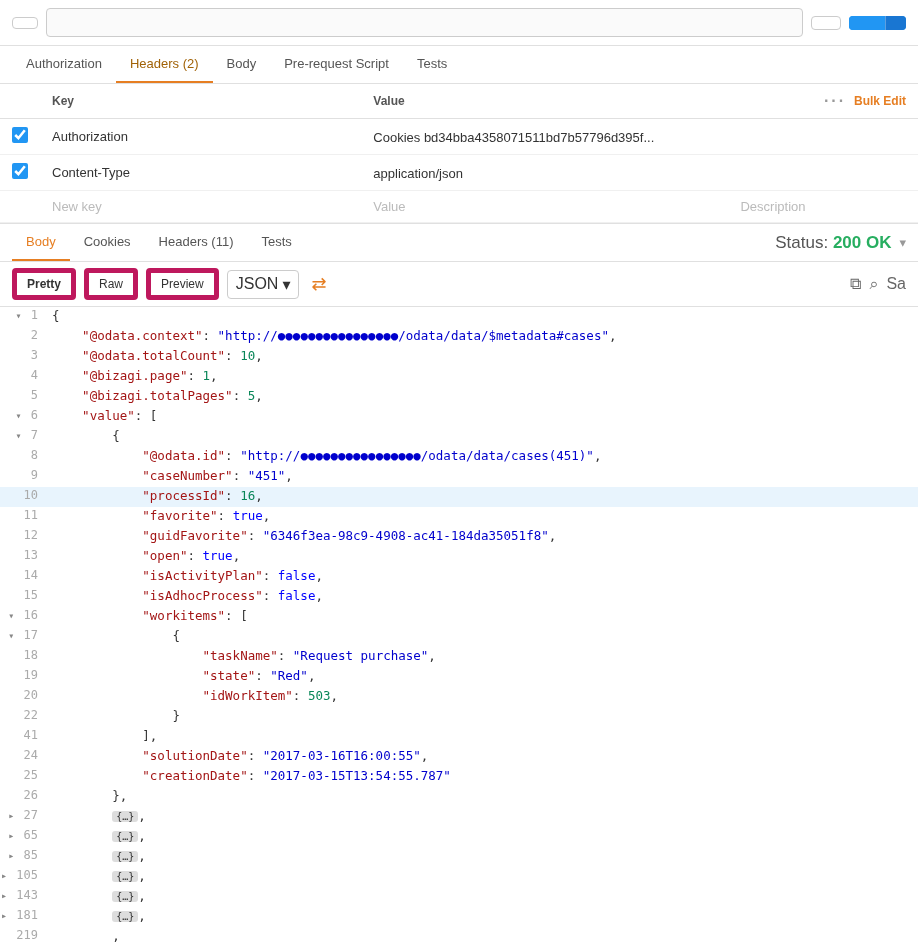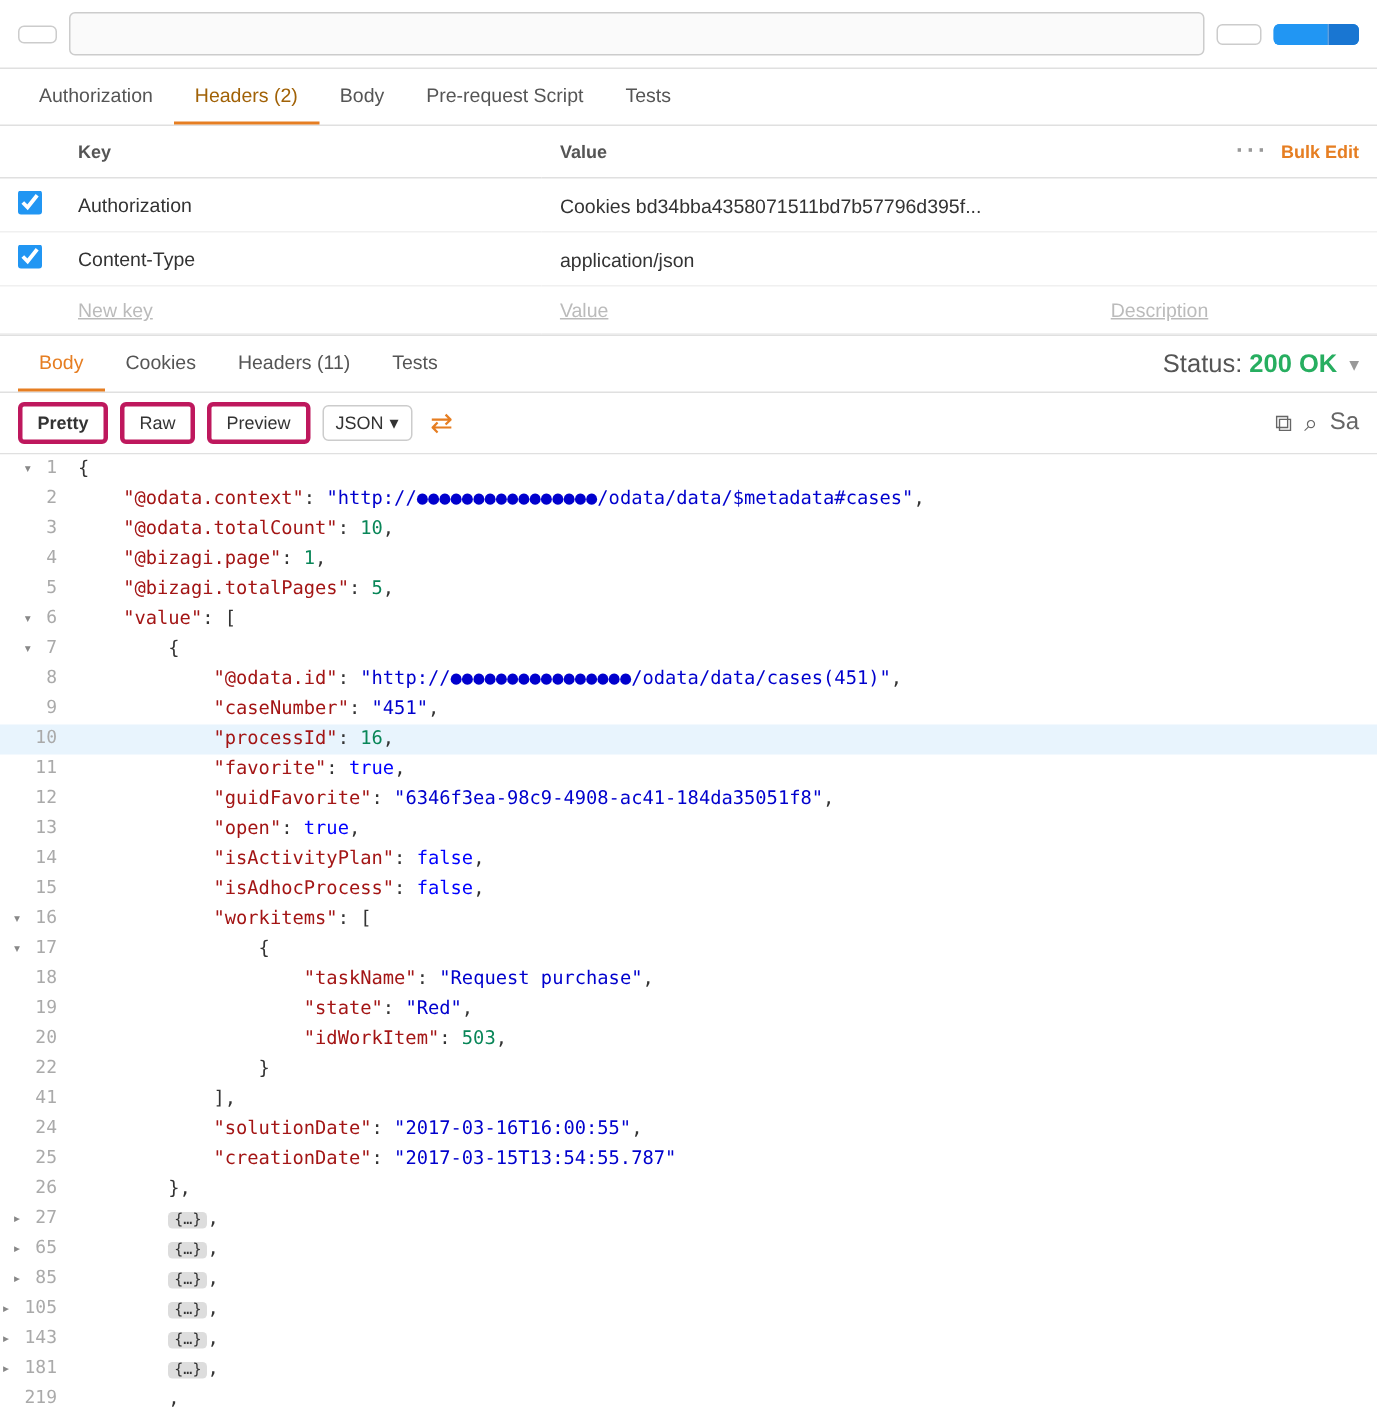--- a/index.html
+++ b/index.html
@@ -17,43 +17,43 @@
 
     
     .req-tabs { display: flex; align-items: center; padding: 0 12px; border-bottom: 1px solid #e0e0e0; background: #fff; }
     .req-tab { padding: 10px 14px; font-size: 13px; cursor: pointer; color: #555; border-bottom: 2px solid transparent; }
     .req-tab.active { color: #a16207; border-bottom: 2px solid #e67e22; }
 
     
     .headers-table { width: 100%; border-collapse: collapse; }
     .headers-table th { text-align: left; padding: 8px 12px; font-size: 12px; font-weight: 600; color: #555; border-bottom: 1px solid #e0e0e0; background: #fff; }
     .headers-table td { padding: 8px 12px; border-bottom: 1px solid #f0f0f0; font-size: 13px; }
-    .headers-table tr.placeholder td { color: #bbb; text-decoration: underline; }
+    .headers-table tr.placeholder td { color: #bbb; }
     .check-col { width: 36px; }
     .key-col { width: 35%; }
     .val-col { width: 40%; }
     .checkbox { width: 16px; height: 16px; accent-color: #2196f3; cursor: pointer; }
     .bulk-edit-btn { color: #e67e22; font-size: 12px; font-weight: 600; cursor: pointer; background: none; border: none; }
     .dots-icon { color: #999; font-size: 16px; letter-spacing: 2px; }
     .th-actions { display: flex; align-items: center; gap: 8px; justify-content: flex-end; }
     .truncate { display: inline-block; max-width: 300px; overflow: hidden; text-overflow: ellipsis; white-space: nowrap; vertical-align: middle; }
 
     
     .resp-section { border-top: 1px solid #e0e0e0; margin-top: 0; }
     .resp-tabs-bar { display: flex; align-items: center; padding: 0 12px; border-bottom: 1px solid #e0e0e0; background: #fff; }
     .resp-tab { padding: 10px 14px; font-size: 13px; cursor: pointer; color: #555; border-bottom: 2px solid transparent; }
     .resp-tab.active { color: #e67e22; border-bottom: 2px solid #e67e22; }
     .resp-status { margin-left: auto; font-size: 17px; color: #555; }
     .resp-status .status-ok { color: #27ae60; font-weight: 600; }
 
     
     .code-toolbar { display: flex; align-items: center; padding: 6px 12px; border-bottom: 1px solid #e0e0e0; background: #fff; gap: 8px; }
-    .format-btn { padding: 4px 10px; border: 3px solid #be185d; border-radius: 4px; background: #fff; font-size: 12px; cursor: pointer; color: #333; }
+    .format-btn { padding: 4px 10px; border: 5px solid #be185d; border-radius: 4px; background: #fff; font-size: 12px; cursor: pointer; color: #333; }
     .format-btn.active { font-weight: 600; }
-    .format-select { display: flex; align-items: center; border: 1px solid #ccc; border-radius: 4px; padding: 4px 8px; font-size: 12px; cursor: pointer; gap: 4px; }
+    .format-select { display: flex; align-items: center; border: 1px solid #ccc; border-radius: 4px; padding: 4px 8px; font-size: 16px; cursor: pointer; gap: 4px; }
     .wrap-btn { color: #e67e22; font-size: 18px; cursor: pointer; margin-left: 4px; }
     .code-actions { margin-left: auto; display: flex; gap: 8px; align-items: center; }
     .code-action-btn { background: none; border: none; cursor: pointer; font-size: 16px; color: #666; }
 
     
     .code-area { background: #fff; padding: 0; overflow: auto; font-family: 'Consolas', 'Monaco', monospace; font-size: 12.5px; }
     .code-line { display: flex; align-items: flex-start; min-height: 20px; }
     .code-line.highlighted { background: #e8f4fd; }
     .line-num { width: 48px; min-width: 48px; text-align: right; padding: 1px 10px 1px 0; color: #aaa; user-select: none; font-size: 12px; }
     .line-num .fold { color: #888; cursor: pointer; font-size: 10px; margin-right: 2px; }

